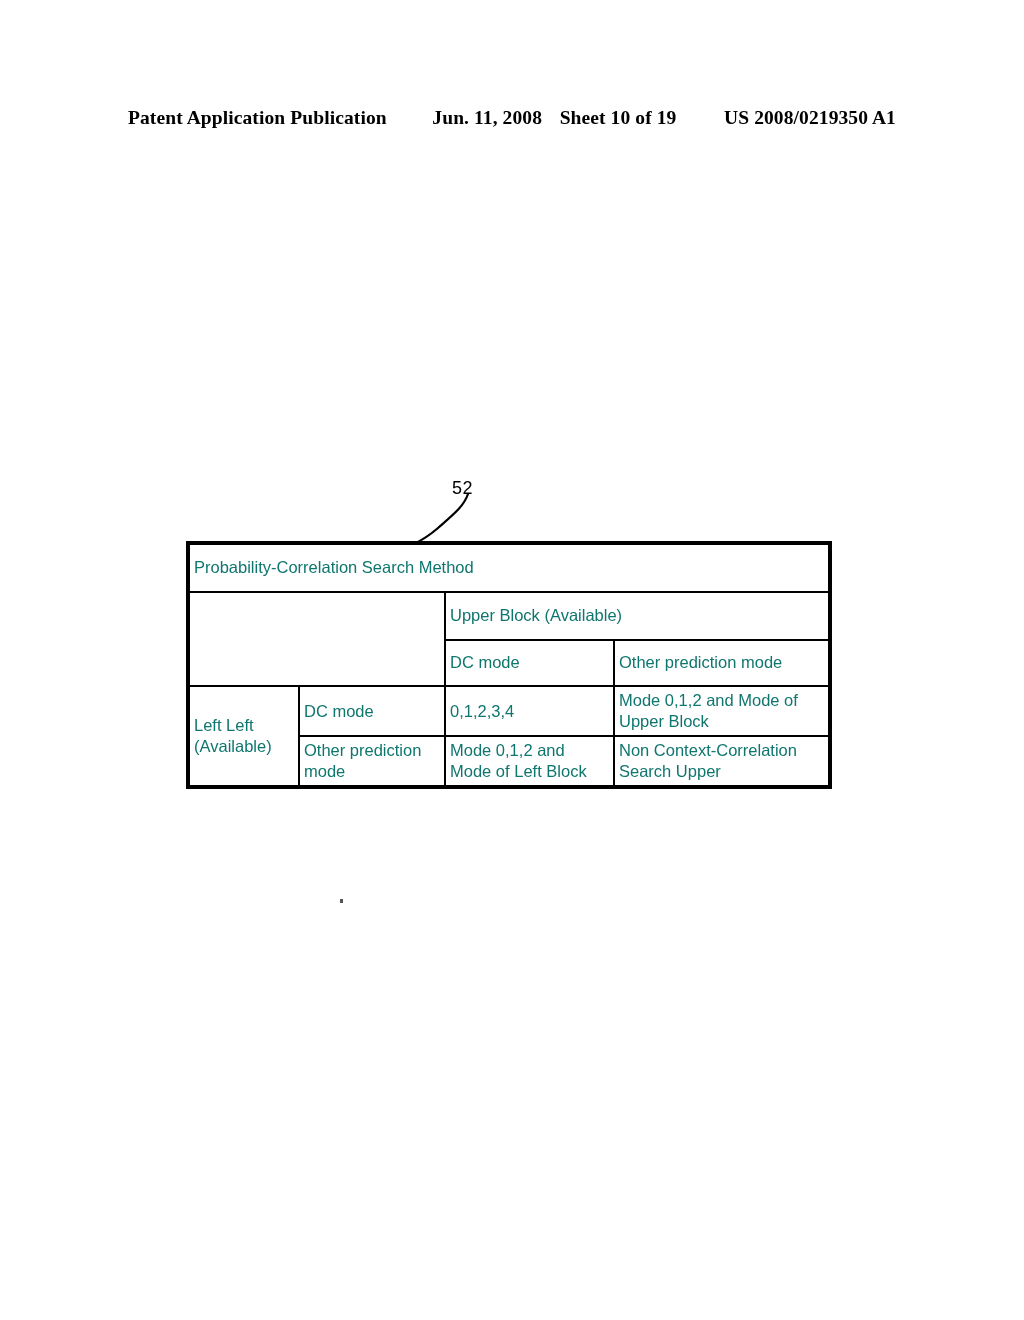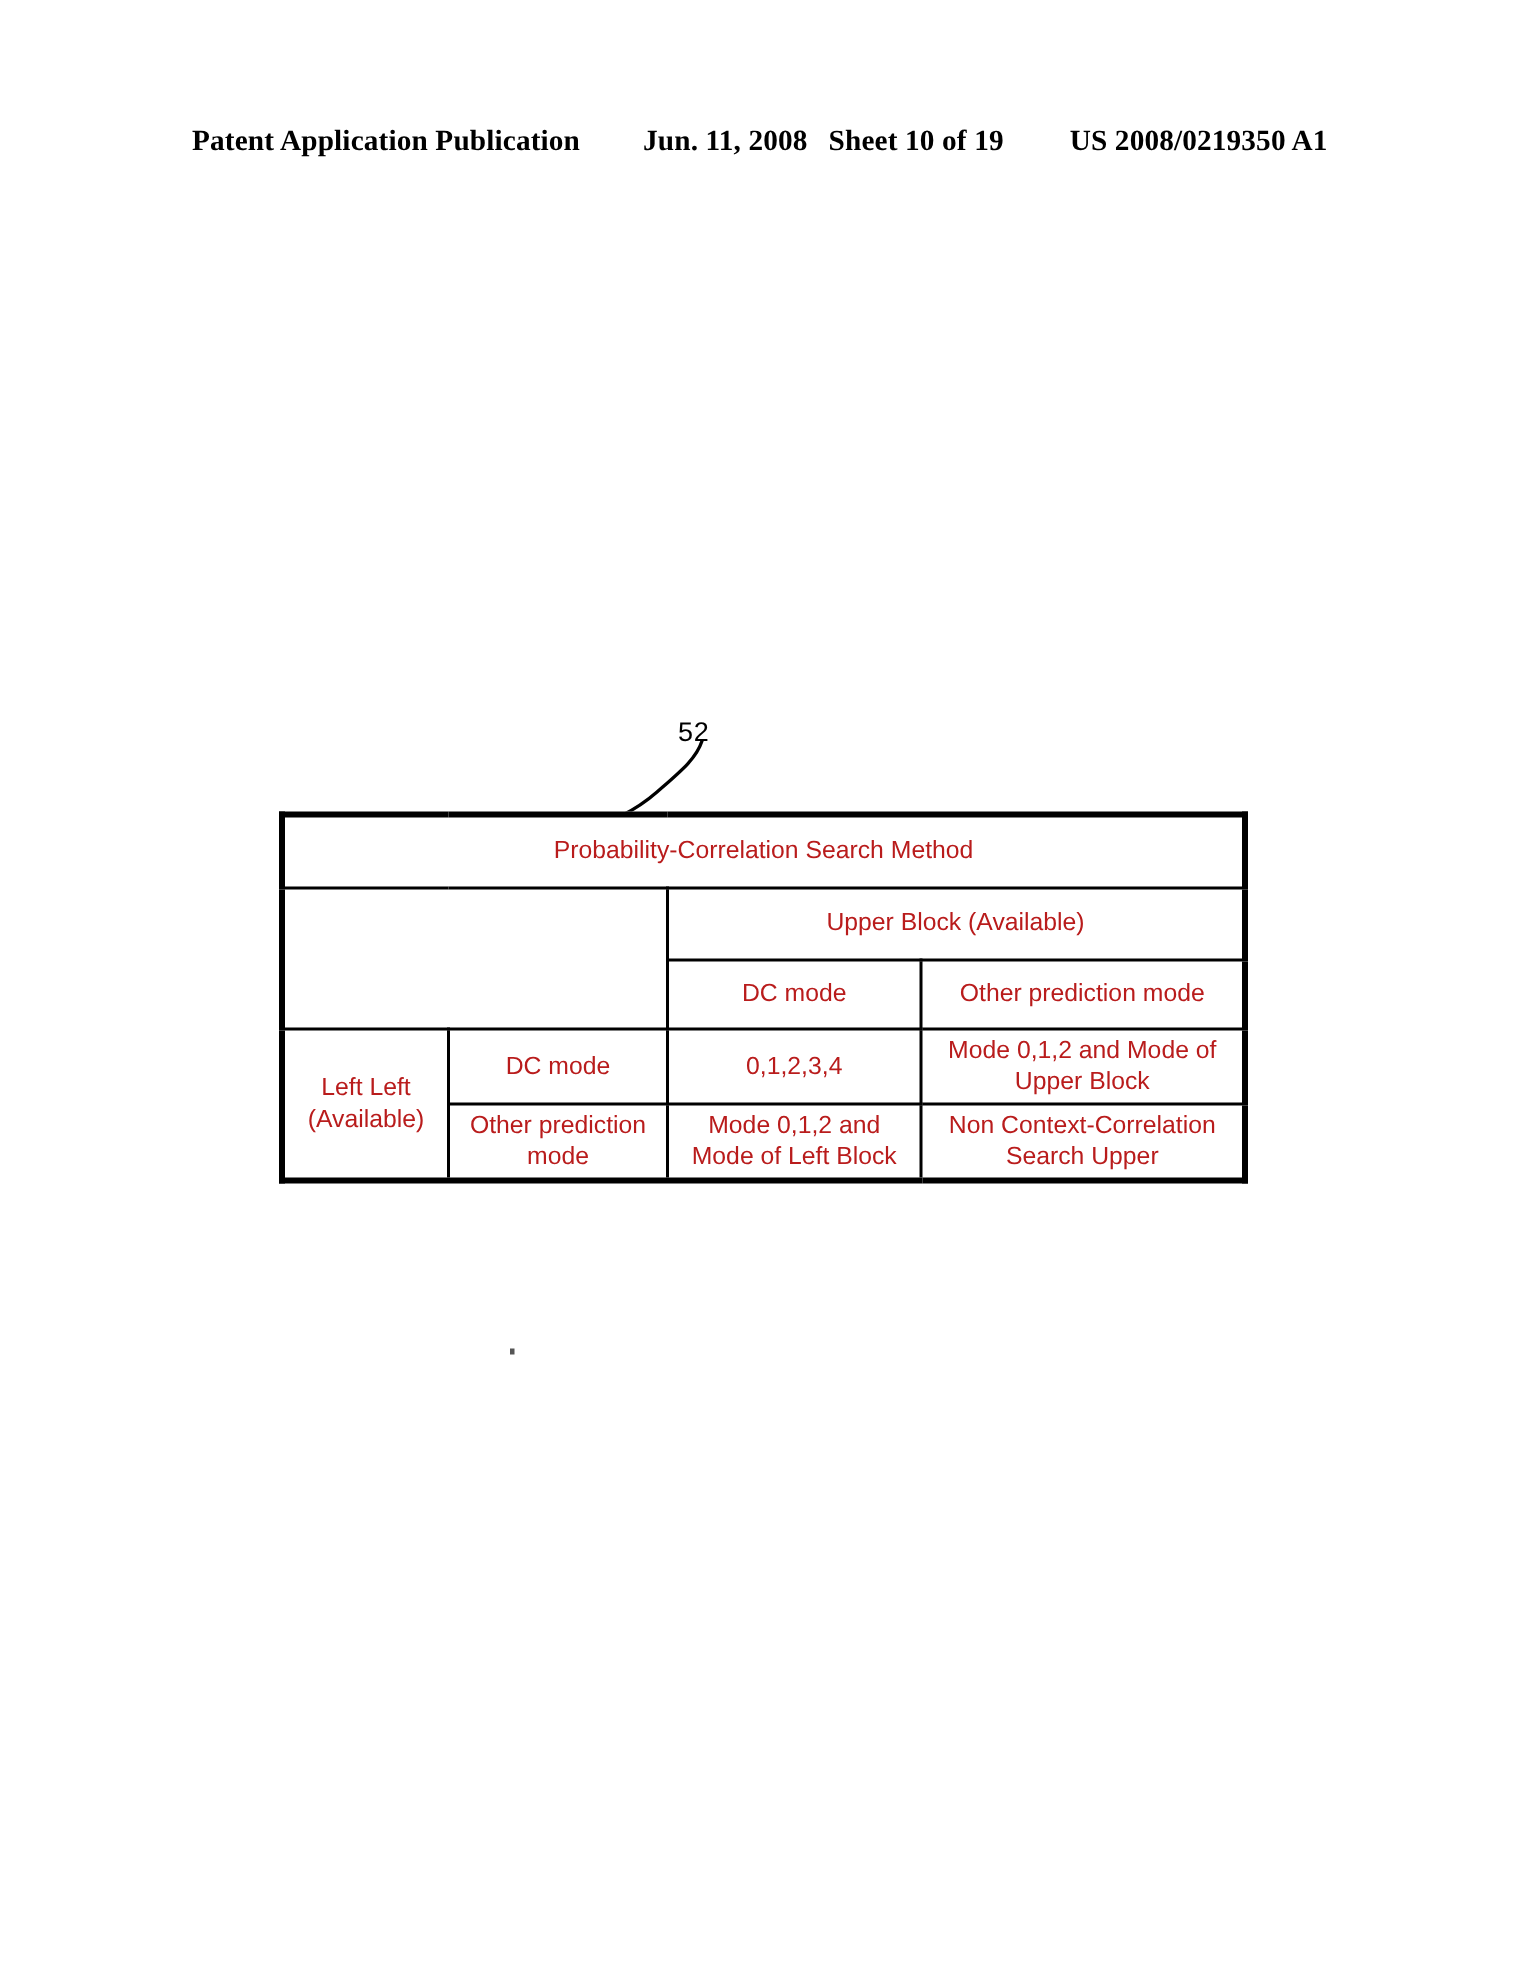--- a/index.html
+++ b/index.html
@@ -13,35 +13,36 @@
     position: relative;
     overflow: hidden;
     font-family: "Liberation Sans", sans-serif;
     color: #000000;
   }
 
   
   #page-header {
     position: absolute;
     left: 128px;
-    top: 84px;
+    top: 68px;
     width: 768px;
     height: 26px;
     display: flex;
     align-items: baseline;
     font-family: "Liberation Serif", serif;
     font-weight: bold;
     font-size: 19.5px;
     letter-spacing: 0.1px;
     white-space: nowrap;
+    justify-content: space-between;
   }
   #page-header .hdr-pub   { }
   #page-header .hdr-date  { margin-left: 42px; }
   #page-header .hdr-sheet { margin-left: 14px; }
-  #page-header .hdr-num   { margin-left: 44px; }
+  #page-header .hdr-num   { margin-left: 44px; margin-top: 39px; }
 
   
   #figure-area {
     position: absolute;
     left: 0;
     top: 0;
     width: 824px;
     height: 1320px;
   }
 
@@ -67,27 +68,27 @@
     position: absolute;
     left: 186px;
     top: 541px;
     width: 642px;
     border-collapse: collapse;
     table-layout: fixed;
     background: #ffffff;
   }
   #fig-table td {
     border: 2.5px solid #000000;
-    text-align: center;
+    text-align: left;
     vertical-align: middle;
     font-family: "Liberation Sans", sans-serif;
     font-size: 16.5px;
     line-height: 1.28;
     padding: 3px 4px;
-    color: #b91c1c;
+    color: #0f766e;
   }
   #fig-table .outer-top    { border-top-width: 4px; }
   #fig-table .outer-left   { border-left-width: 4px; }
   #fig-table .outer-right  { border-right-width: 4px; }
   #fig-table .outer-bottom { border-bottom-width: 4px; }
 
   .cell-title      { height: 40px; }
   .cell-blank      { border-right-width: 3px; }
   .cell-upper-span { height: 40px; }
   .cell-submode    { height: 38px; }

